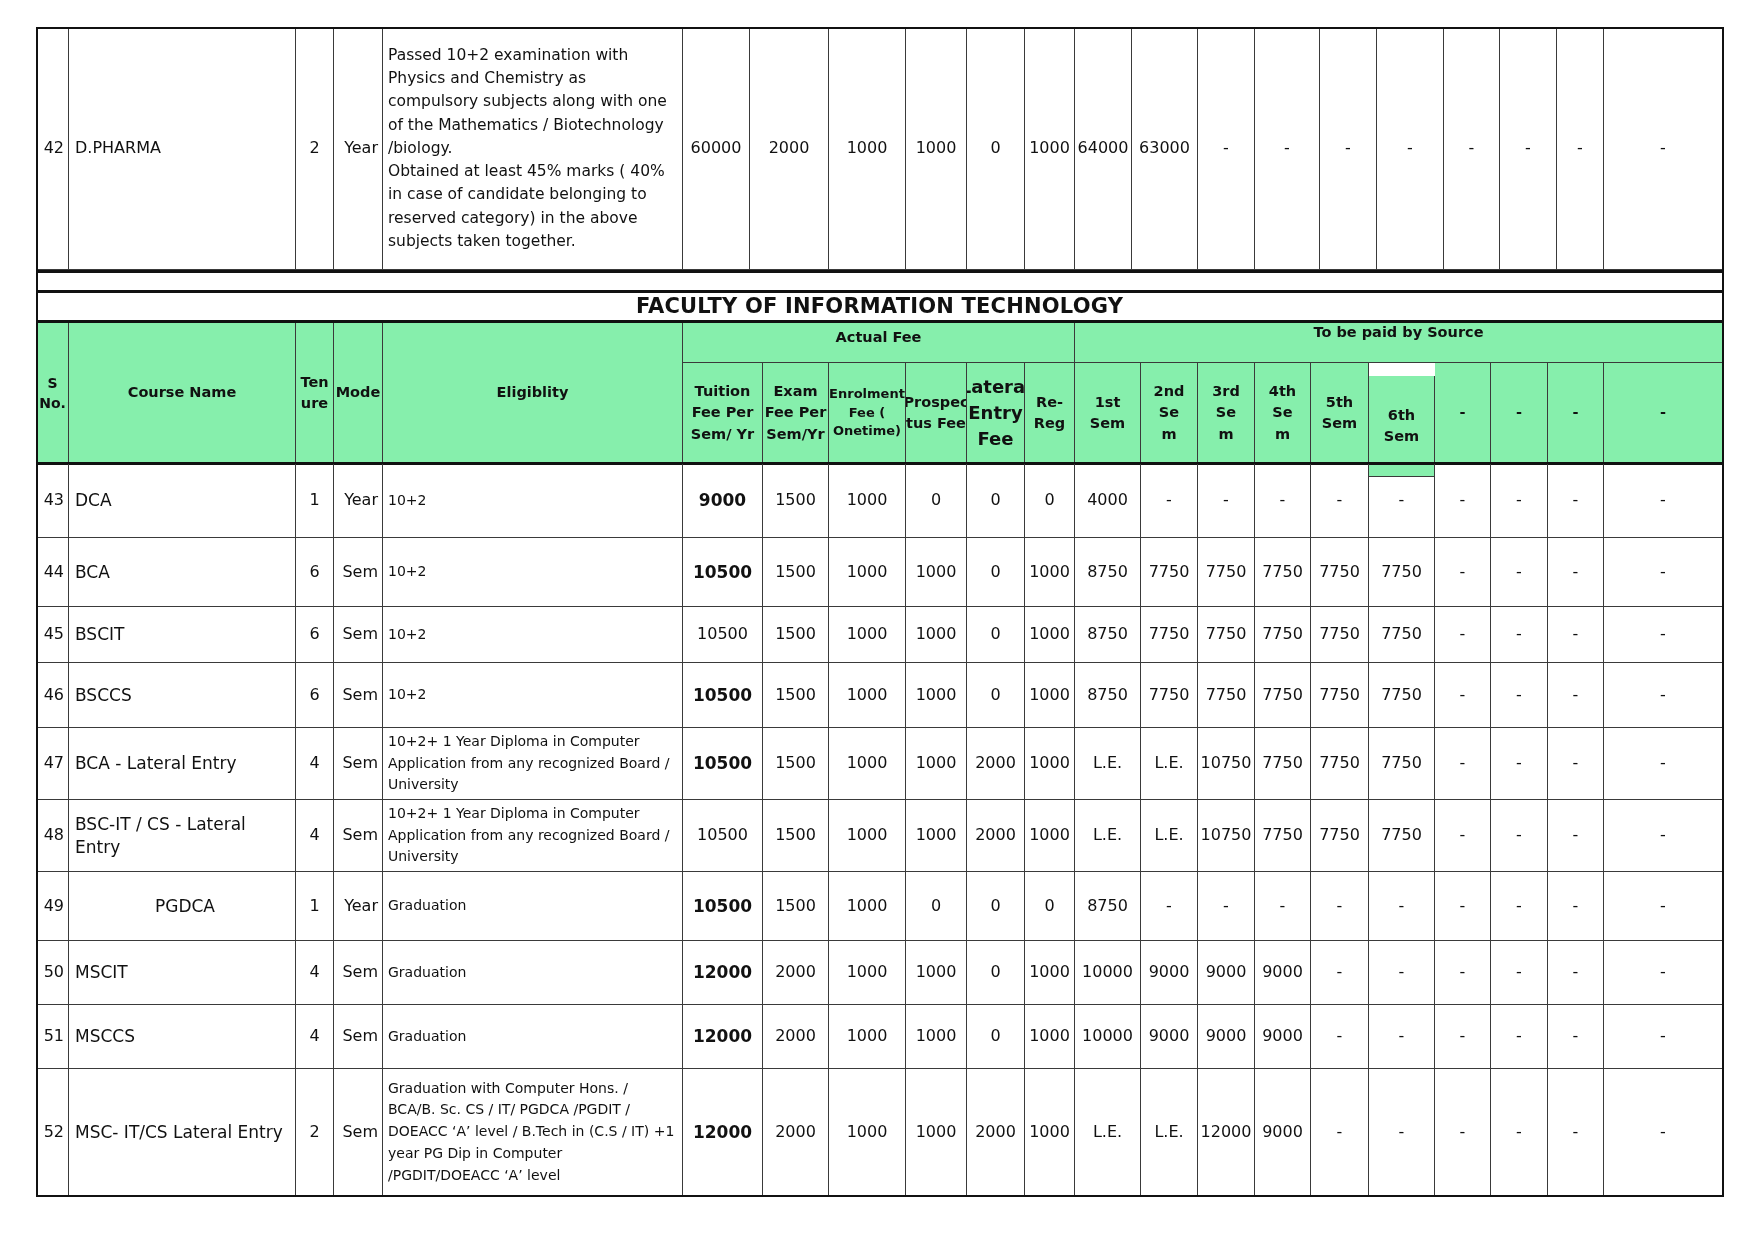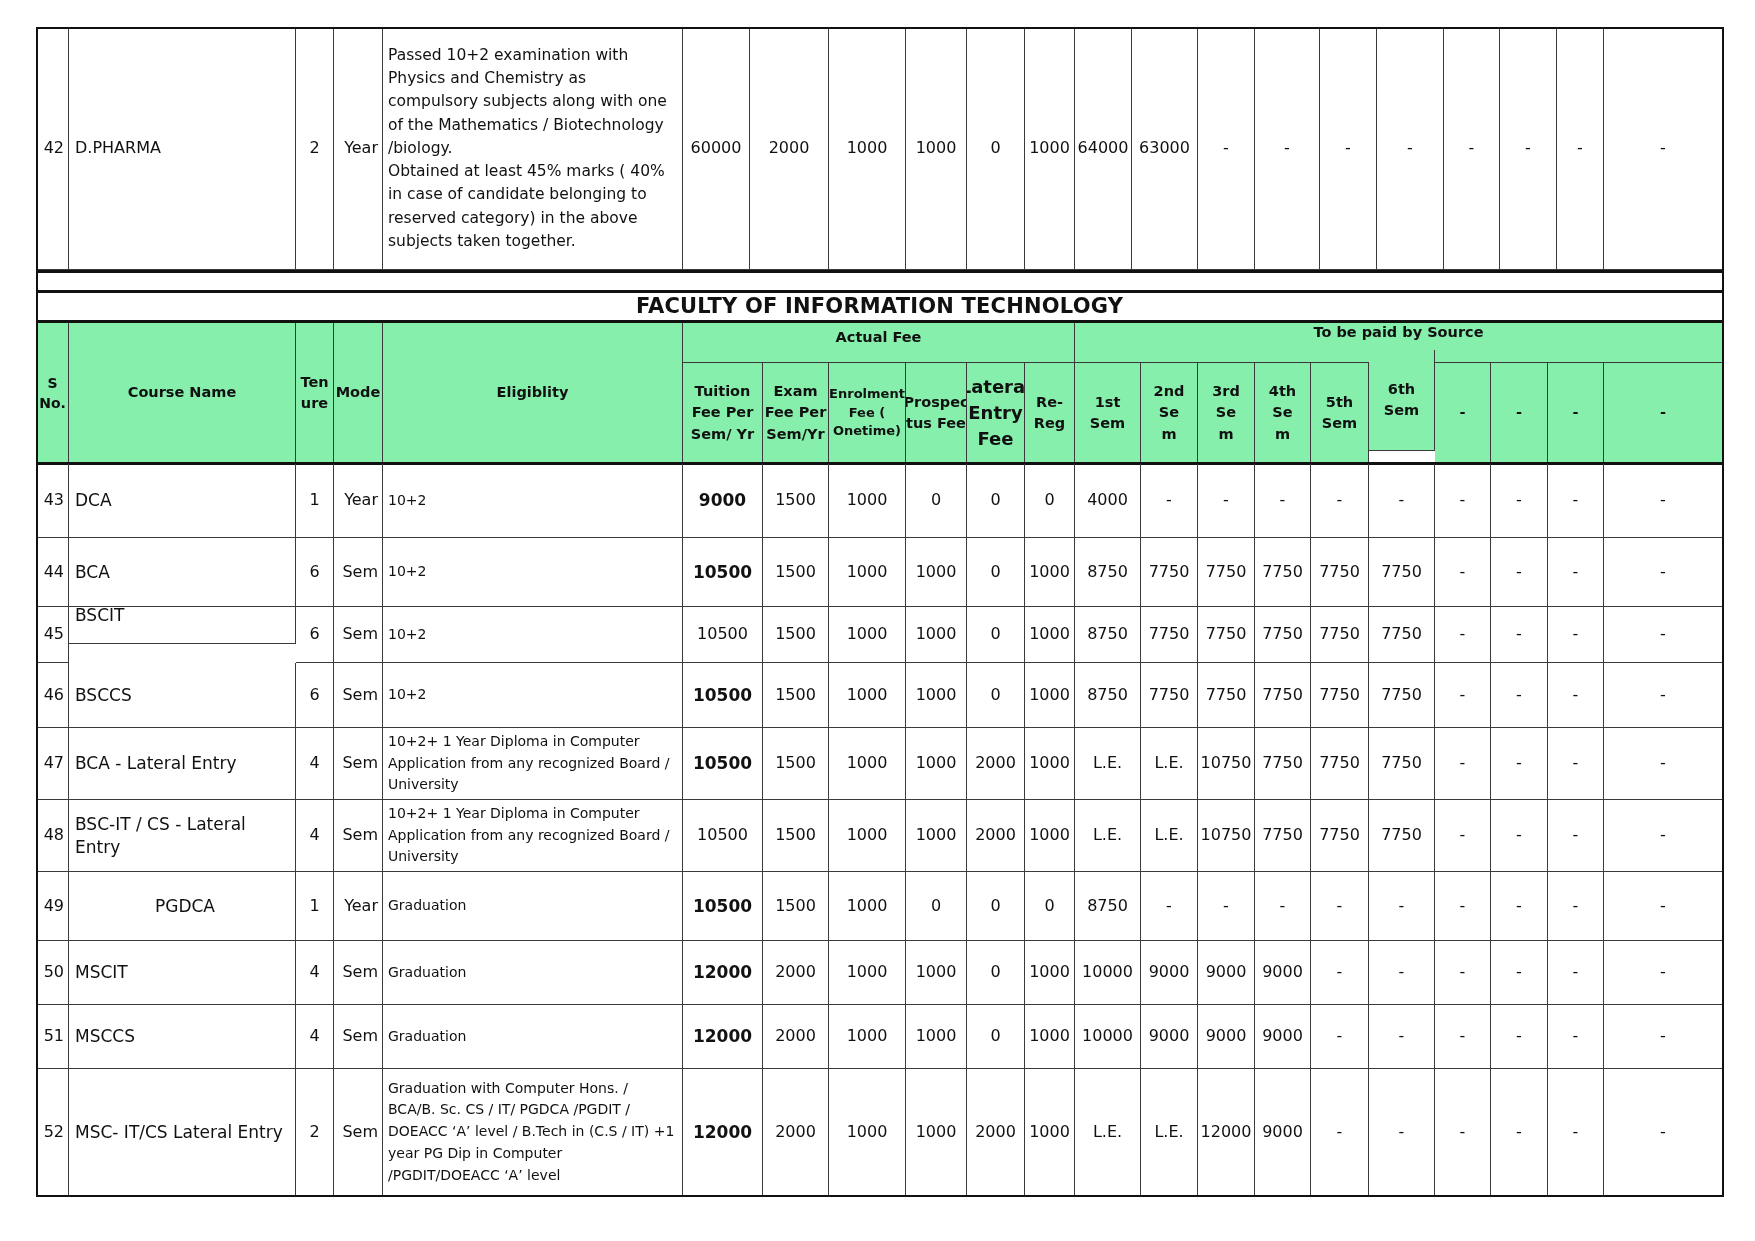--- a/index.html
+++ b/index.html
@@ -139,21 +139,21 @@
     </div>
     <div class="cell hdr" style="left: 1198px; top: 363px; width: 57px; height: 101px; padding: 0px 14px;">
       <span style="white-space: pre-line;">3rd Se m</span>
     </div>
     <div class="cell hdr" style="left: 1255px; top: 363px; width: 56px; height: 101px; padding: 0px 14px;">
       <span style="white-space: pre-line;">4th Se m</span>
     </div>
     <div class="cell hdr" style="left: 1311px; top: 363px; width: 58px; height: 101px; padding: 0px 14px;">
       <span style="white-space: pre-line;">5th Sem</span>
     </div>
-    <div class="cell hdr" style="left: 1369px; top: 350px; width: 66px; height: 101px; padding: 0px 14px;">
+    <div class="cell hdr" style="left: 1369px; top: 376px; width: 66px; height: 101px; padding: 0px 14px;">
       <span style="white-space: pre-line;">6th Sem</span>
     </div>
     <div class="cell hdr" style="left: 1435px; top: 363px; width: 56px; height: 101px; padding: 0px 14px;">
       <span style="white-space: pre-line;">-</span>
     </div>
     <div class="cell hdr" style="left: 1491px; top: 363px; width: 57px; height: 101px; padding: 0px 14px;">
       <span style="white-space: pre-line;">-</span>
     </div>
     <div class="cell hdr" style="left: 1548px; top: 363px; width: 56px; height: 101px; padding: 0px 14px;">
       <span style="white-space: pre-line;">-</span>
@@ -284,21 +284,21 @@
     </div>
     <div class="cell " style="left: 1548px; top: 538px; width: 56px; height: 69px;">
       <span style="white-space: pre-line;">-</span>
     </div>
     <div class="cell " style="left: 1604px; top: 538px; width: 119px; height: 69px;">
       <span style="white-space: pre-line;">-</span>
     </div>
     <div class="cell right" style="left: 37px; top: 607px; width: 32px; height: 56px;">
       <span style="white-space: pre-line;">45</span>
     </div>
-    <div class="cell left" style="left: 69px; top: 588px; width: 227px; height: 56px; font-size: 17px;">
+    <div class="cell left" style="left: 69px; top: 607px; width: 227px; height: 56px; font-size: 17px;">
       <span style="white-space: pre-line;">BSCIT</span>
     </div>
     <div class="cell " style="left: 296px; top: 607px; width: 38px; height: 56px;">
       <span style="white-space: pre-line;">6</span>
     </div>
     <div class="cell right" style="left: 334px; top: 607px; width: 49px; height: 56px;">
       <span style="white-space: pre-line;">Sem</span>
     </div>
     <div class="cell elig" style="left: 383px; top: 607px; width: 300px; height: 56px;">
       <span style="white-space: pre-line;">10+2</span>

